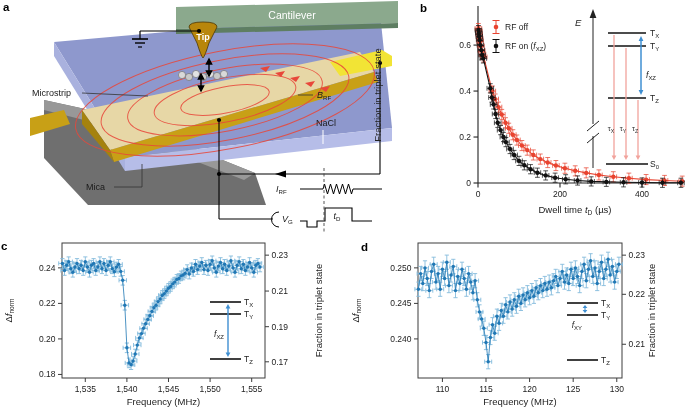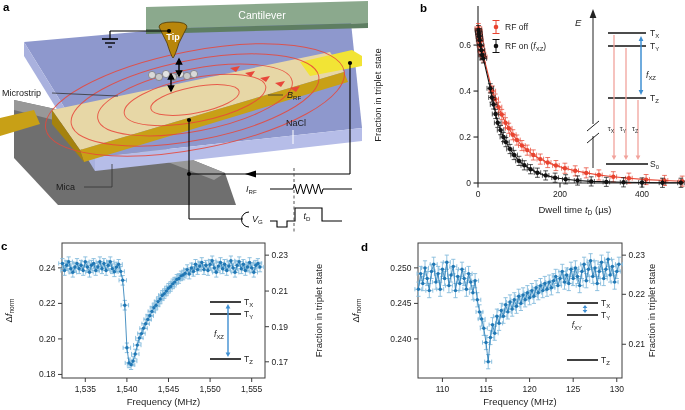--- a/index.html
+++ b/index.html
@@ -15,21 +15,21 @@
 </style>
 </head>
 <body>
 
 <div class="fig">
   <div class="pletter" style="left:3px;top:1px;">a</div>
   <div class="pletter" style="left:420px;top:2px;">b</div>
   <div class="pletter" style="left:1px;top:240px;">c</div>
   <div class="pletter" style="left:361px;top:241px;">d</div>
 
-  <div class="panel" style="left:0;top:0;width:368px;height:235px;">
+  <div class="panel" style="left:0;top:0;width:368px;height:235px;padding-left:30px;">
     <svg width="368" height="235" viewBox="0 0 368 235">
 
       <path d="M14,100 L78,114 L225,173 L236,205 L58,205 L14,158 Z" fill="#6f6f6f"></path>
       <path d="M14,100 L78,114 L225,173 L214,180 L70,124 L14,110 Z" fill="#989898"></path>
 
       <path d="M24,42 L350,13 L362,128 L95,157 Z" fill="#8e98cd"></path>
       <path d="M24,42 L95,157 L95,171 L24,56 Z" fill="#a9b1de"></path>
       <path d="M95,157 L362,128 L362,141 L95,171 Z" fill="#b6bde8"></path>
 
       <path d="M0,118 L34,110 L40,124 L0,136 Z" fill="#c8a016"></path>

